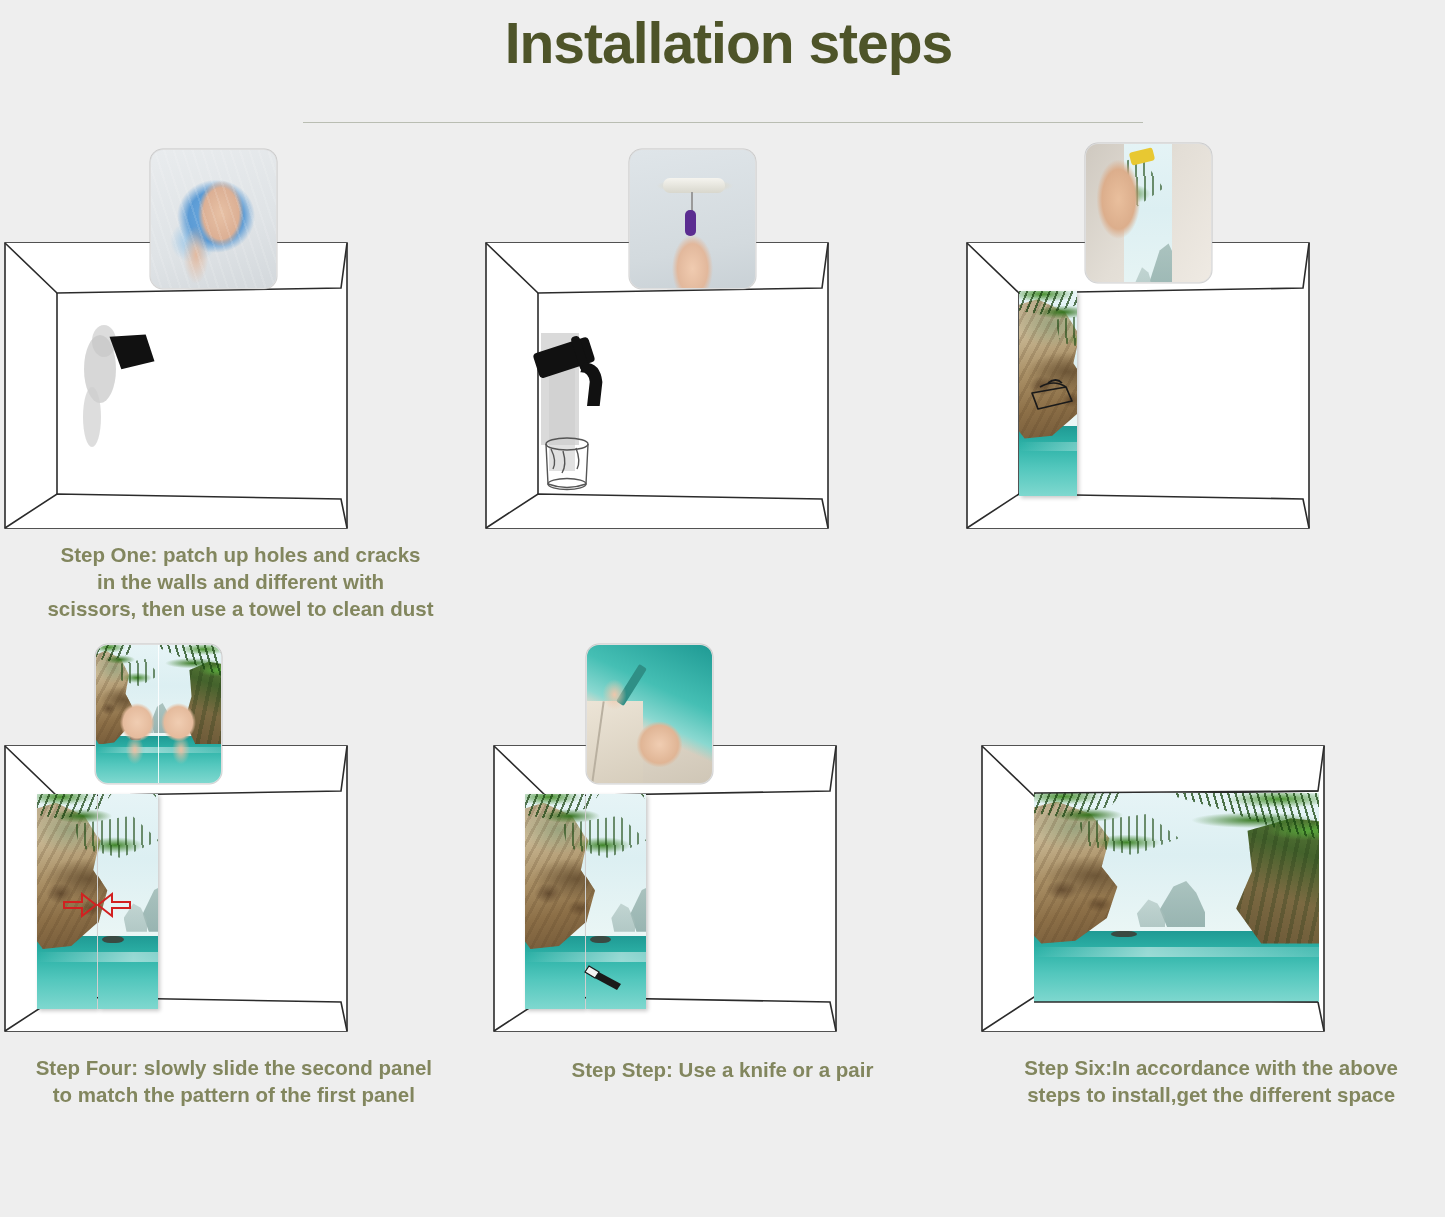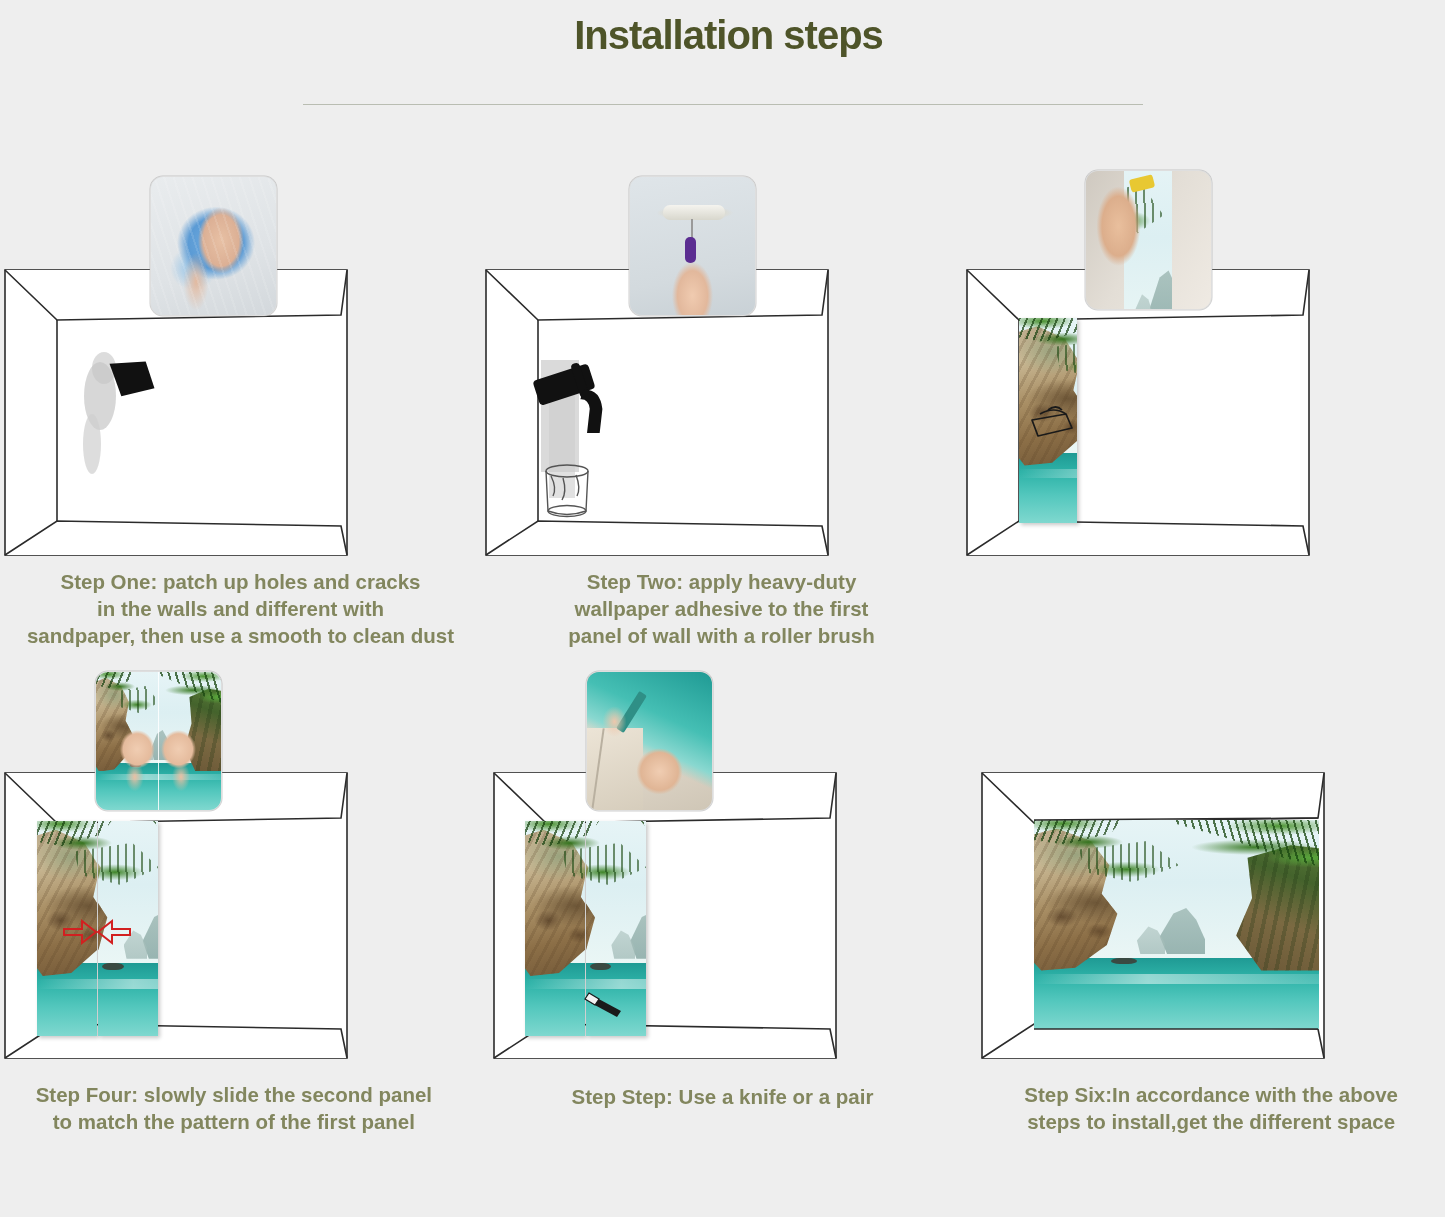--- a/index.html
+++ b/index.html
@@ -6,37 +6,37 @@
   body{
     width:1445px;height:1217px;
     background:#eeeeee;
     font-family:"Liberation Sans",sans-serif;
     overflow:hidden;
     position:relative;
   }
   
   .title{
     text-align:center;
-    font-size:40px;
+    font-size:57px;
     font-weight:bold;
     color:#4e5429;
     letter-spacing:-1px;
     padding-top:14px;
     line-height:1.05;
     padding-left:12px;
   }
   .divider{
     width:840px;height:0;
     margin:48px auto 0 auto;
     border-top:1.5px solid #b9bdb2;
   }
   
   .grid{
     position:absolute;
-    top:168px;left:0;
+    top:141px;left:0;
     width:1445px;
   }
   .row{display:flex;}
   .cell{
     width:481px;
     position:relative;
   }
   .stage{
     position:relative;
     height:400px;
@@ -172,21 +172,21 @@
             <ellipse cx="92" cy="176" rx="9" ry="30" fill="#cfcfcf" opacity=".7"></ellipse>
             <ellipse cx="104" cy="100" rx="12" ry="16" fill="#c4c4c4" opacity=".6"></ellipse>
             <polygon points="112,92 148,96 152,124 118,126" fill="#111111" transform="rotate(-10 132 108)"></polygon>
           </svg>
         </div>
       </div>
 
       <div class="caption">
         <span class="cap-l">Step One: patch up holes and cracks</span>
         <span class="cap-l">in the walls and different with</span>
-        <span class="cap-l">sandpaper, then use a smooth to clean dust</span>
+        <span class="cap-l">scissors, then use a towel to clean dust</span>
       </div>
     </div>
 
     <div class="cell">
       <div class="stage">
 
         <div class="inset" style="left:148px;top:8px;">
           <div class="ph" style="background:linear-gradient(170deg,#dfe5e9 0%,#d3dade 70%,#c9d1d6 100%);"></div>
           <div class="ph" style="background:
                linear-gradient(180deg, rgba(0,0,0,0) 22%, rgba(0,0,0,0) 22%),
@@ -213,25 +213,20 @@
             <g stroke="#555555" stroke-width="1.4" fill="none">
               <ellipse cx="86" cy="203" rx="21" ry="6"></ellipse>
               <path d="M65 203 L67 243 q19 7 38 0 L107 203"></path>
               <ellipse cx="86" cy="243" rx="19" ry="5.5"></ellipse>
               <path d="M70 208 q6 12 2 20 M82 210 q4 14 -1 22 M95 207 q5 13 1 21"></path>
             </g>
           </svg>
         </div>
       </div>
 
-      <div class="caption">
-        <span class="cap-l">Step Two: apply heavy-duty</span>
-        <span class="cap-l">wallpaper adhesive to the first</span>
-        <span class="cap-l">panel of wall with a roller brush</span>
-      </div>
     </div>
 
     <div class="cell">
       <div class="stage">
 
         <div class="inset" style="left:123px;top:2px;">
           <div class="ph" style="background:linear-gradient(120deg,#cfc9c0 0%,#e3ded6 48%,#efeae3 100%);"></div>
           <div style="position:absolute;left:38px;top:0;width:48px;height:138px;overflow:hidden;">
             <div class="mural" style="width:200px;height:270px;left:-62px;top:-14px;">
               <div class="sky"></div>

